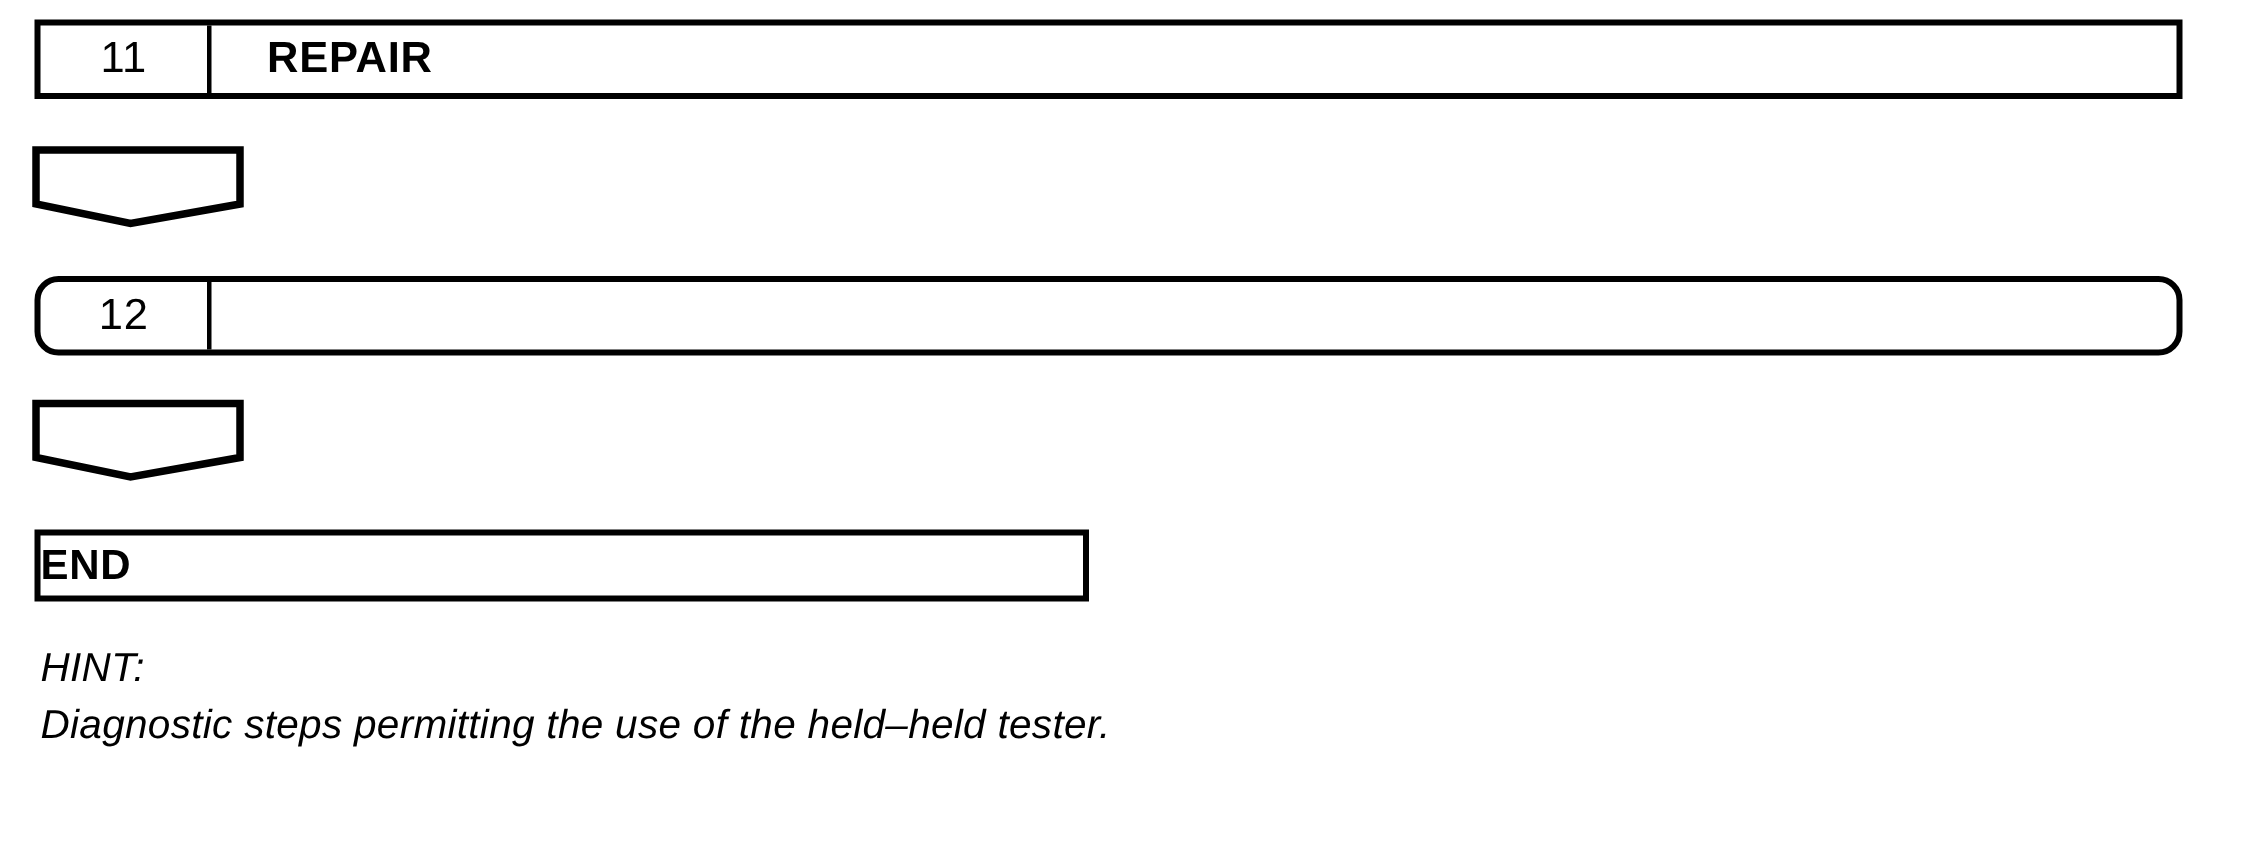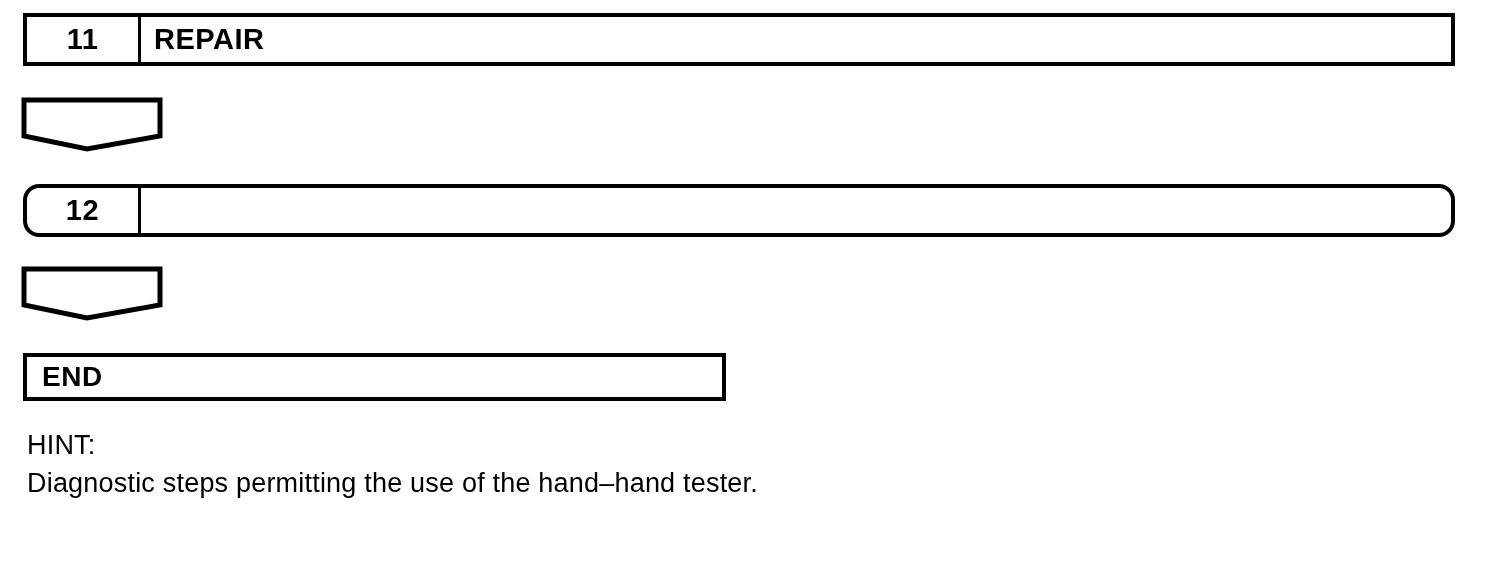--- a/index.html
+++ b/index.html
@@ -30,68 +30,69 @@
   .step-box.pos-1 { top: 13px; }
   .step-box.pos-2 { top: 184px; border-radius: 16px; }
   .step-num {
     width: 111px;
     flex: 0 0 111px;
     border-right: 3px solid #000000;
     display: flex;
     align-items: center;
     justify-content: center;
     font-size: 29px;
-    font-weight: bold;
+    font-weight: normal;
     letter-spacing: 0.5px;
   }
   .step-label {
     flex: 1 1 auto;
     display: flex;
     align-items: center;
     padding-left: 13px;
     font-size: 29px;
     font-weight: bold;
     letter-spacing: 0.5px;
     white-space: nowrap;
     overflow: hidden;
+    margin-left: 24px;
   }
   .arrow {
     position: absolute;
     left: 21px;
     width: 142px;
     height: 56px;
   }
   .arrow.pos-1 { top: 97px; }
   .arrow.pos-2 { top: 266px; }
   .end-box {
     position: absolute;
     left: 23px;
     top: 353px;
     width: 703px;
     height: 48px;
     border: 4px solid #000000;
     box-sizing: border-box;
     background: #ffffff;
     display: flex;
     align-items: center;
-    padding-left: 15px;
     font-size: 28px;
     font-weight: bold;
     letter-spacing: 0.5px;
     text-align: right;
   }
   .hint {
     position: absolute;
     left: 27px;
     top: 426px;
     font-size: 27px;
     font-weight: normal;
     line-height: 38px;
     letter-spacing: 0.2px;
     white-space: nowrap;
+    font-style: italic;
   }
 </style>
 </head>
 <body>
 
 <div class="canvas">
 
   <div class="step-box pos-1">
     <div class="step-num">11</div>
     <div class="step-label">REPAIR</div>
@@ -108,16 +109,16 @@
   <svg class="arrow pos-2" viewBox="0 0 142 56" xmlns="http://www.w3.org/2000/svg">
     <polygon points="3,3 139,3 139,39 66,52 3,39" fill="#ffffff" stroke="#000000" stroke-width="5" stroke-linejoin="miter"></polygon>
   </svg>
 
   <div class="end-box">
     <span>END</span>
   </div>
 
   <div class="hint">
     <div>HINT:</div>
-    <div>Diagnostic steps permitting the use of the hand–hand tester.</div>
+    <div>Diagnostic steps permitting the use of the held–held tester.</div>
   </div>
 
 </div>
 
 </body></html>

